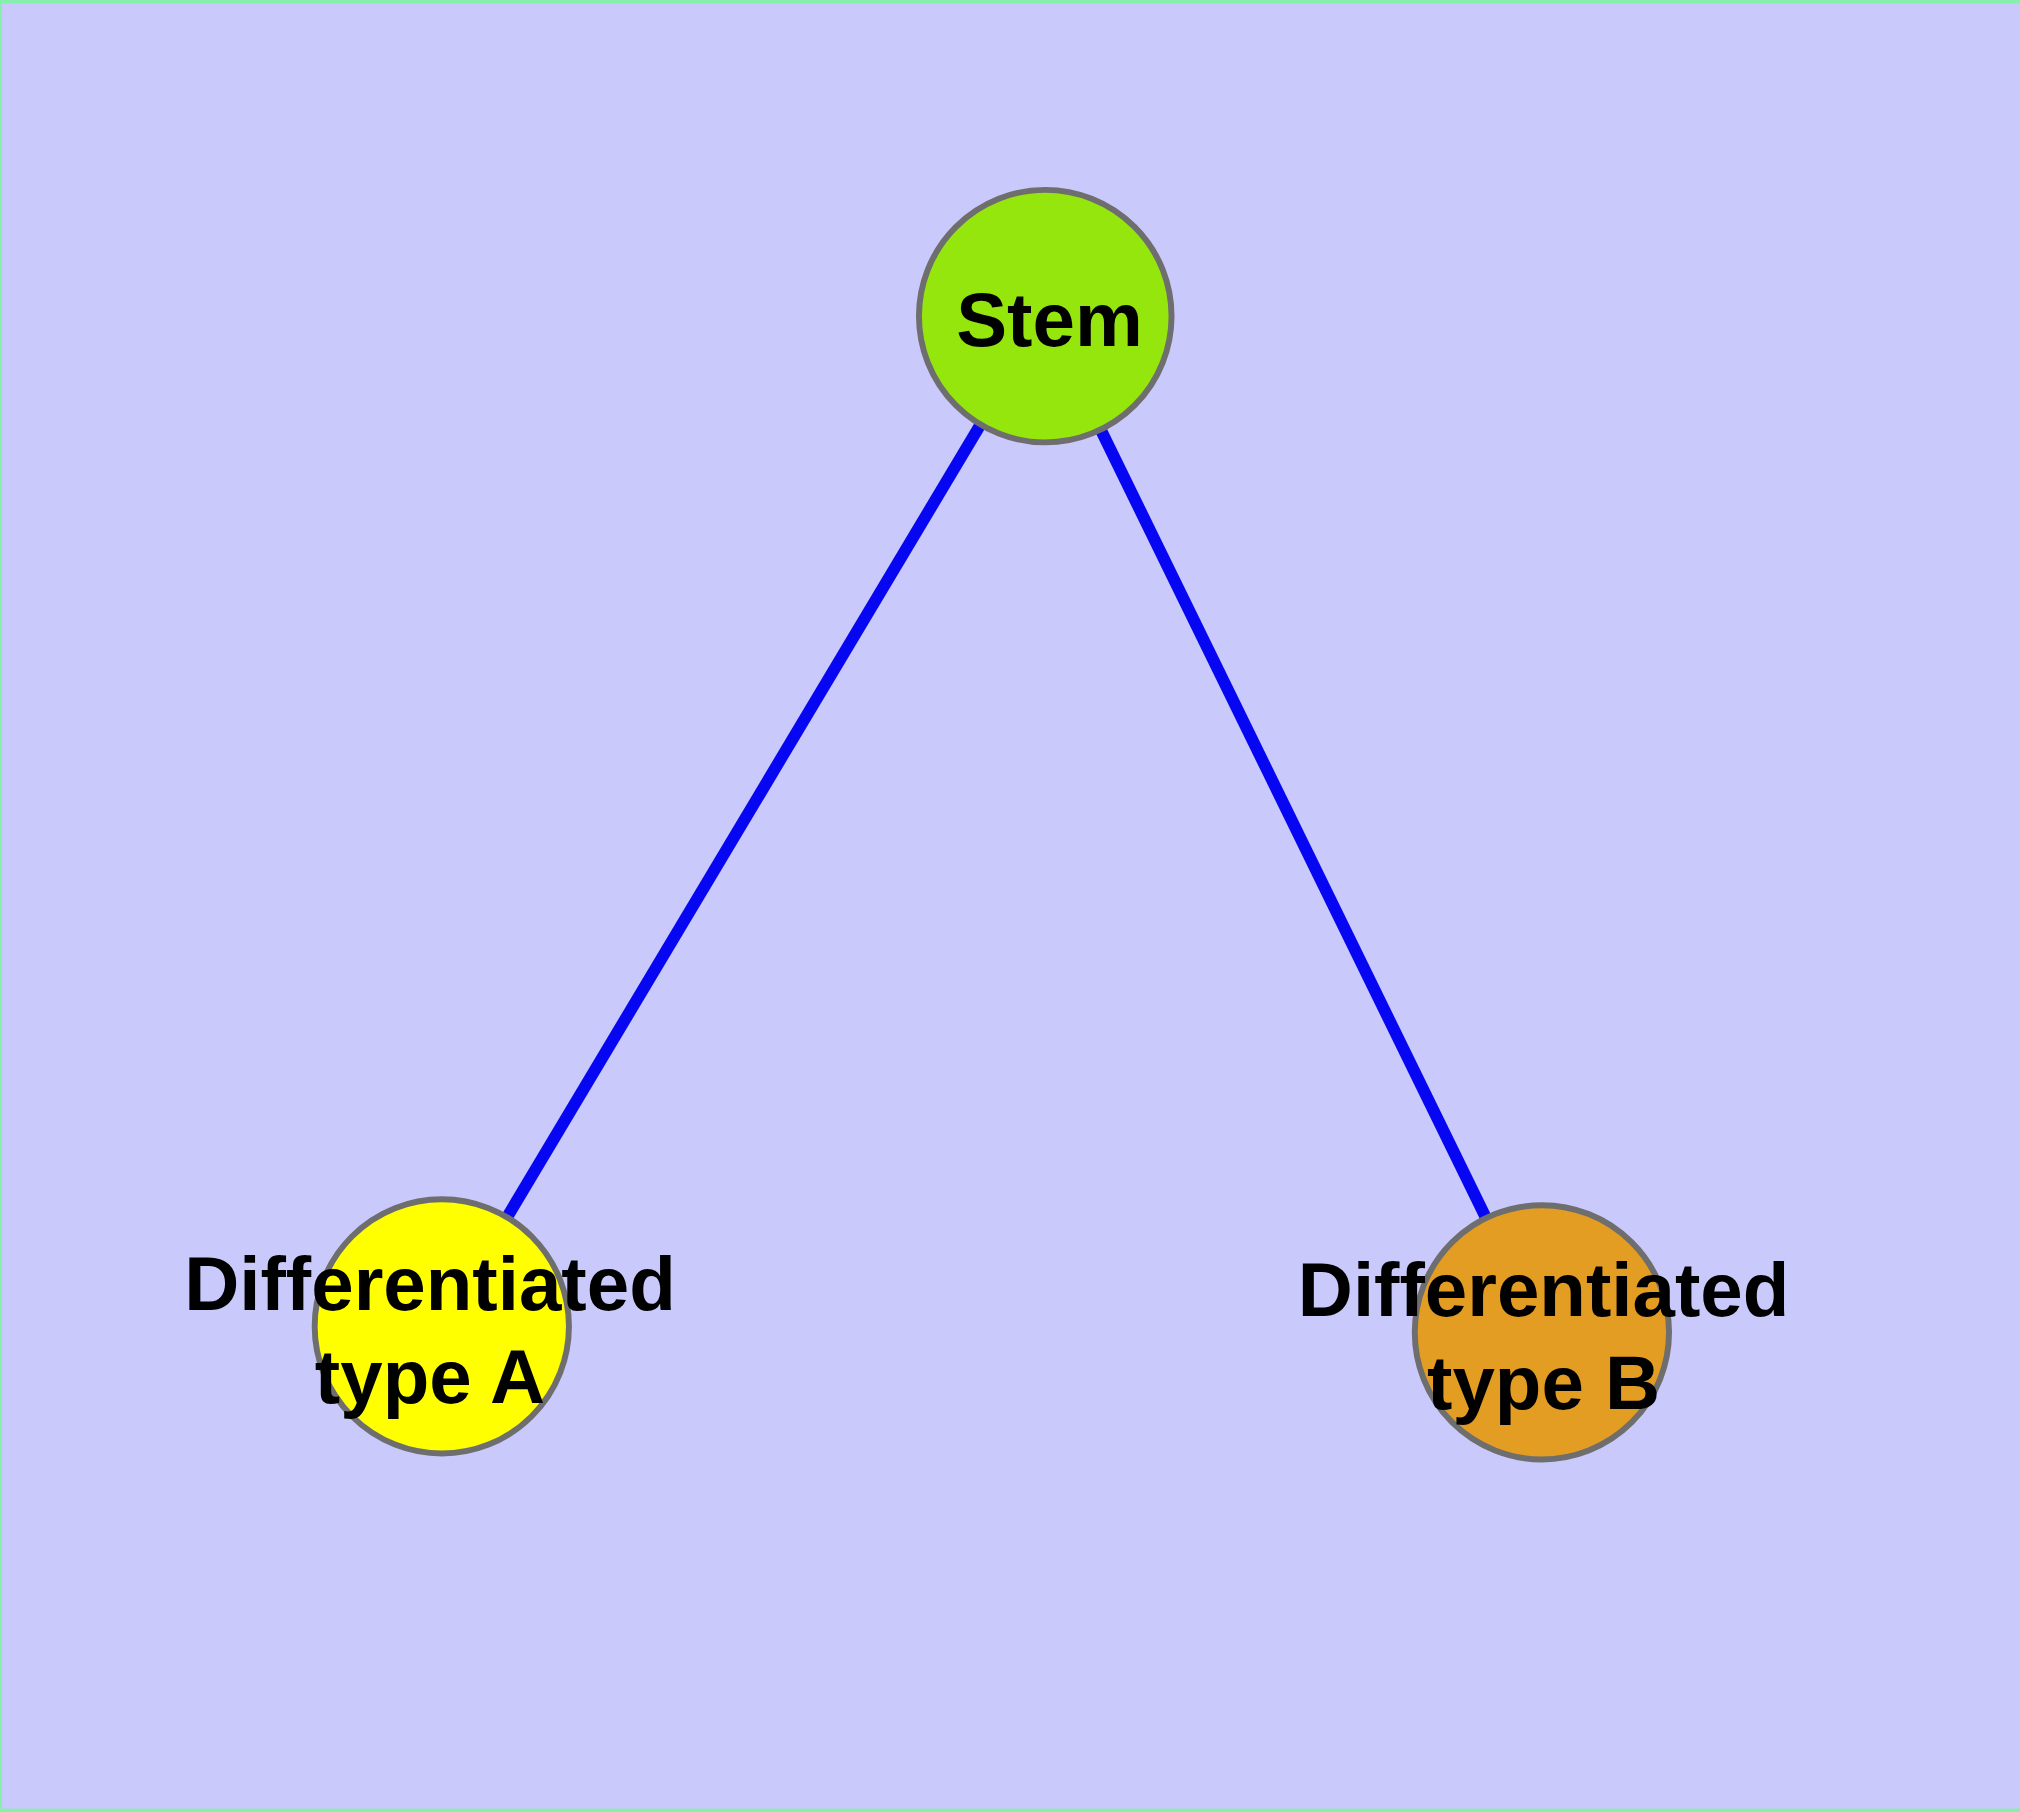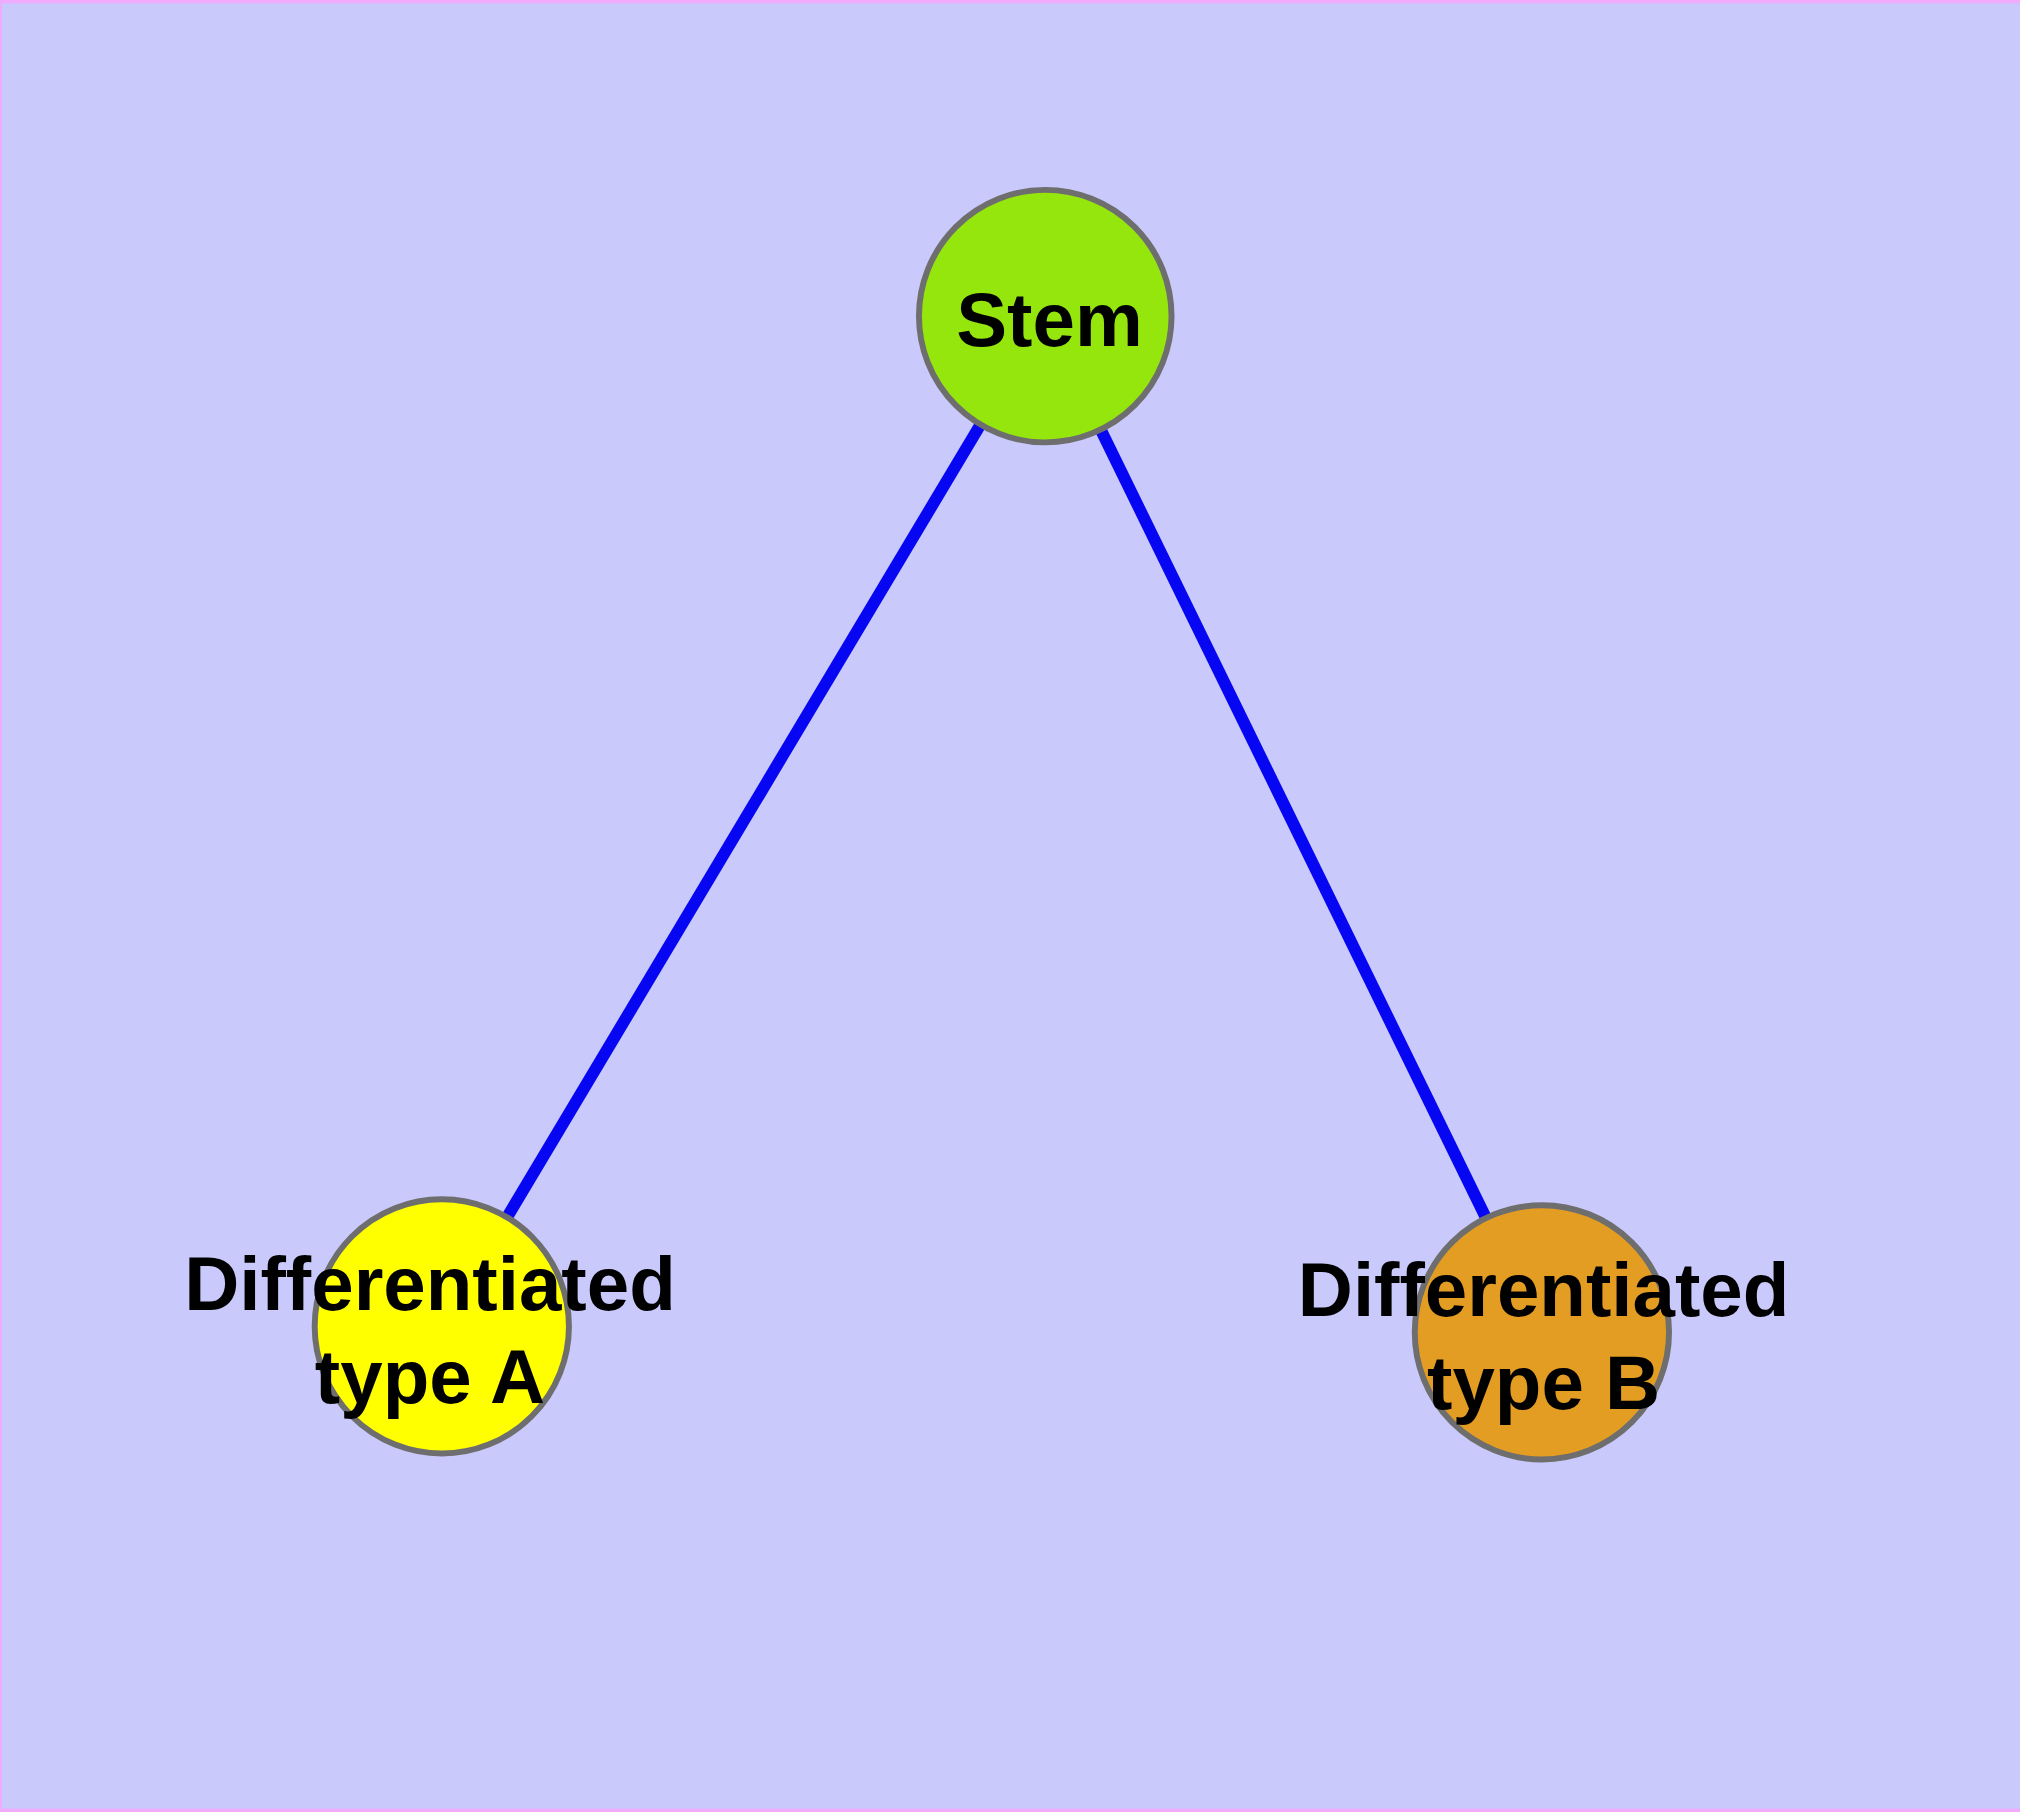--- a/index.html
+++ b/index.html
@@ -7,21 +7,21 @@
     padding: 0;
     background: #ffffff;
     width: 2021px;
     height: 1812px;
     overflow: hidden;
   }
   #stage {
     position: relative;
     width: 2021px;
     height: 1812px;
-    background: #f0abfc;
+    background: #86efac;
   }
   #canvas-svg {
     position: absolute;
     left: 0;
     top: 0;
     width: 2021px;
     height: 1812px;
     display: block;
   }
   .node-label {

